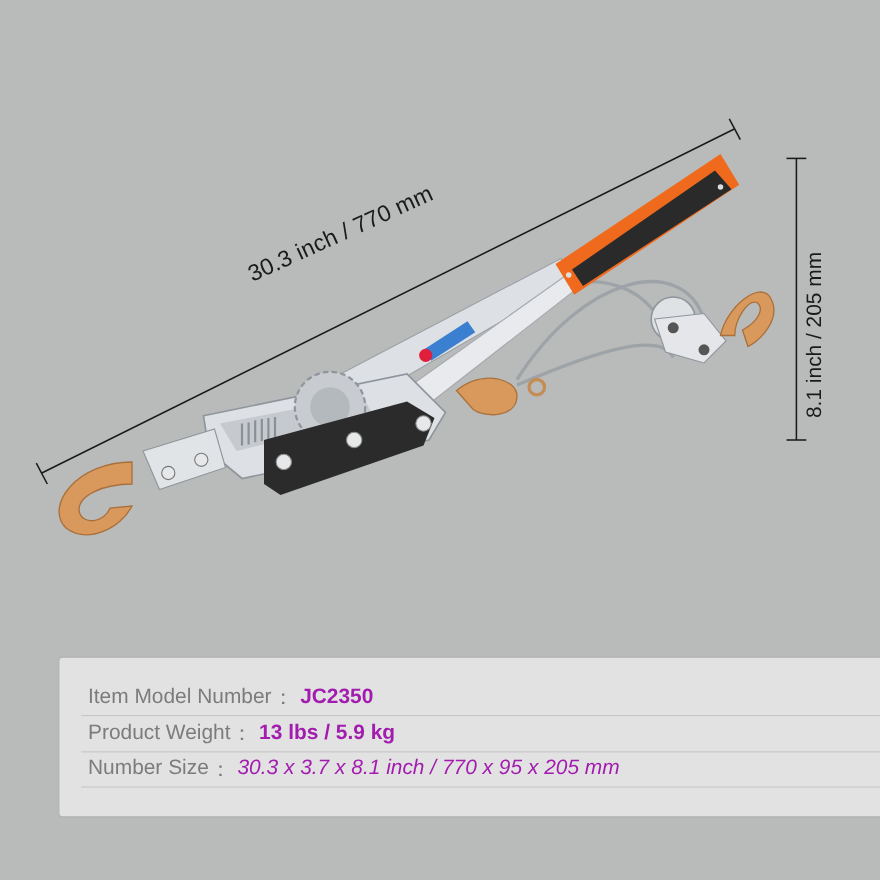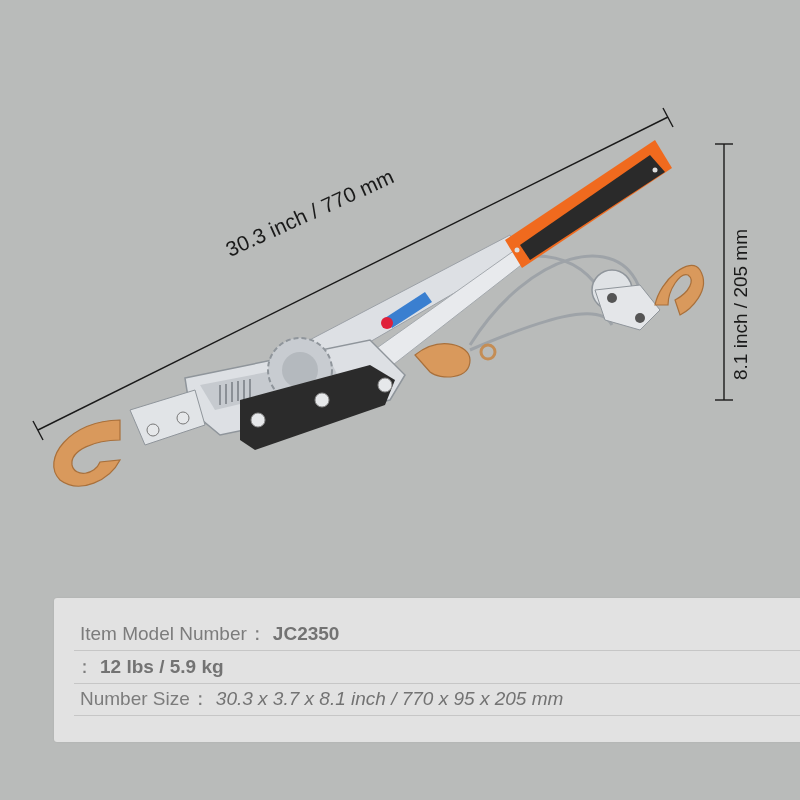--- a/index.html
+++ b/index.html
@@ -42,21 +42,21 @@
     position: absolute;
     left: 20px; right: 9px;
     height: 32px;
     border-bottom: 1.5px solid #c6c6c6;
     display: flex; align-items: center;
     font-size: 19px;
     white-space: nowrap;
   }
   .spec-row .label { color: #7c7c7c; padding-left: 6px; }
   .spec-row .sep { color: #7c7c7c; margin: 0 6px 0 1px; }
-  .spec-row .value { color: #737373; font-weight: bold; }
+  .spec-row .value { color: #a21caf; font-weight: bold; }
   .spec-row .value.light { font-weight: normal; font-style: italic; }
   .row-0 { top: 20px; }
   .row-1 { top: 53px; }
   .row-2 { top: 85px; }
 </style>
 </head>
 <body>
 
 <div class="stage">
 
@@ -143,22 +143,23 @@
   <div class="dim-label-length">30.3 inch / 770 mm</div>
   <div class="dim-label-height">8.1 inch / 205 mm</div>
 
   <div class="spec-panel">
     <div class="spec-row row-0">
       <span class="label">Item Model Number</span>
       <span class="sep">：</span>
       <span class="value">JC2350</span>
     </div>
     <div class="spec-row row-1">
+      <span class="label">Product Weight</span>
       <span class="sep">：</span>
-      <span class="value">12 lbs / 5.9 kg</span>
+      <span class="value">13 lbs / 5.9 kg</span>
     </div>
     <div class="spec-row row-2">
       <span class="label">Number Size</span>
       <span class="sep">：</span>
       <span class="value light">30.3 x 3.7 x 8.1 inch / 770 x 95 x 205 mm</span>
     </div>
   </div>
 </div>
 
 </body></html>

